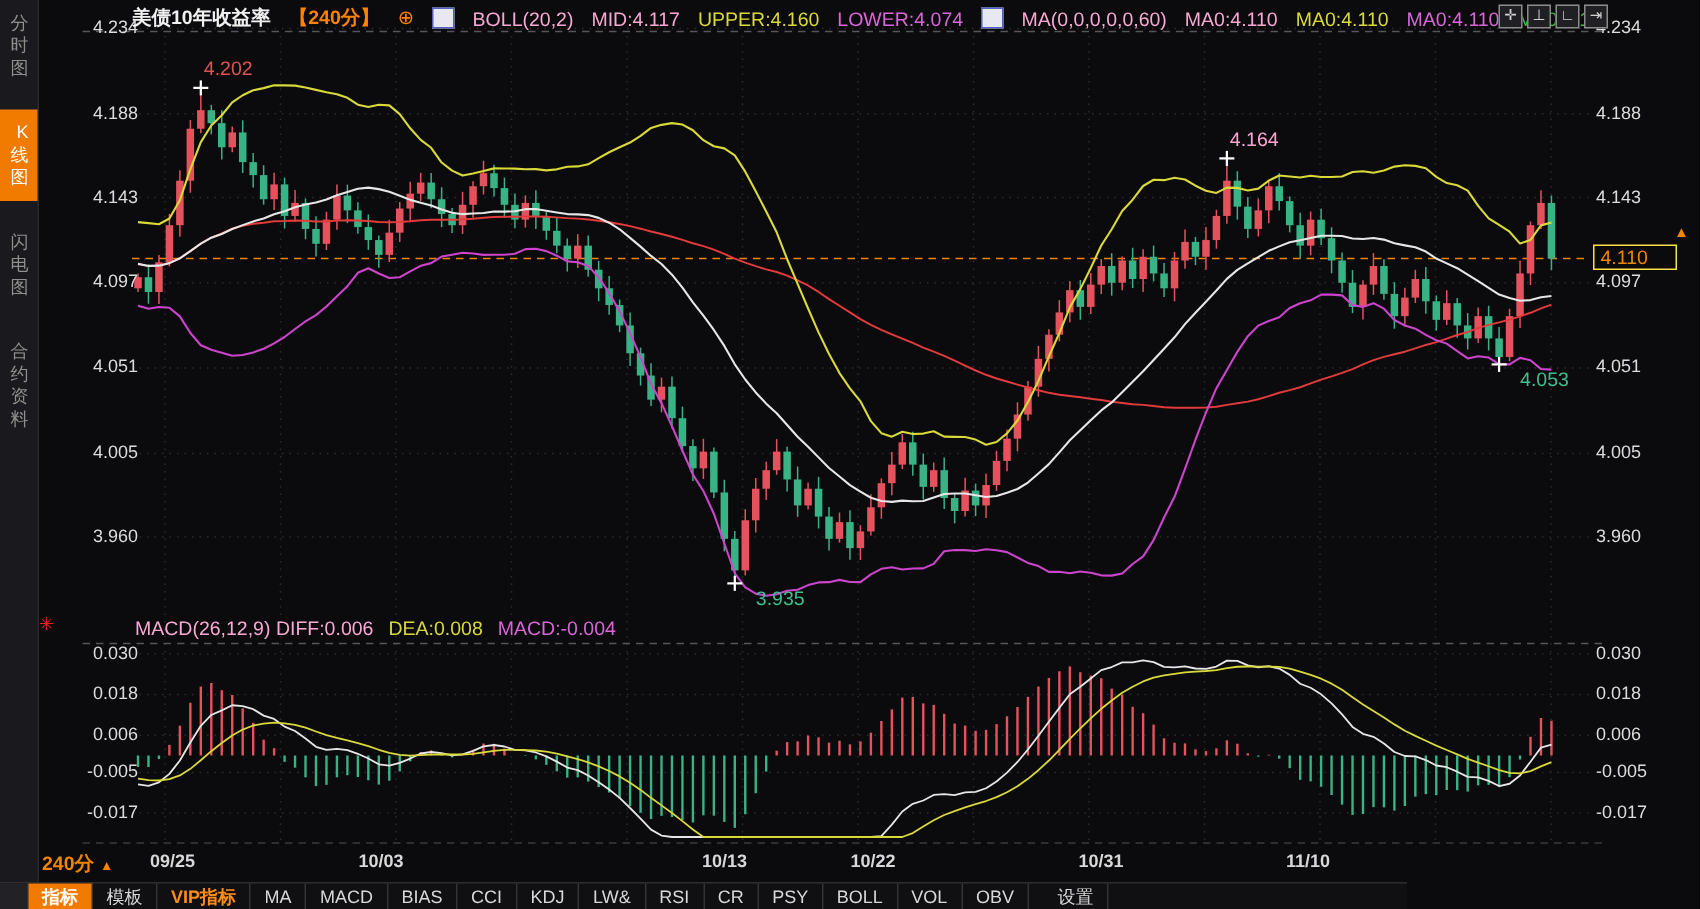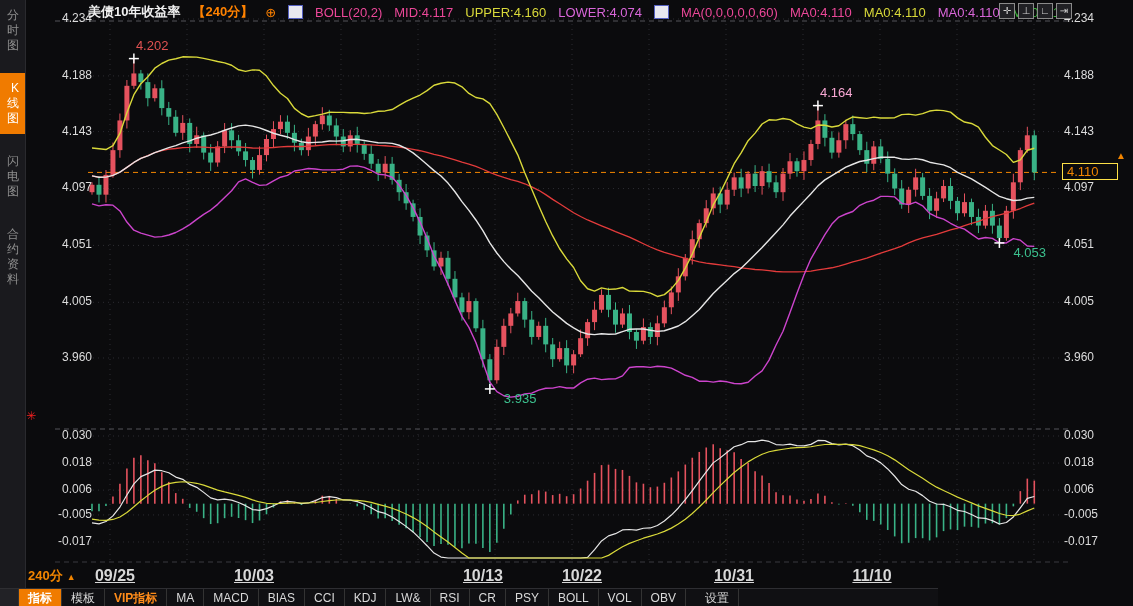--- a/index.html
+++ b/index.html
@@ -7,42 +7,42 @@
        font-family:"Liberation Sans","DejaVu Sans",sans-serif;-webkit-font-smoothing:antialiased;}
   
   .sidebar{position:absolute;left:0;top:0;width:25px;height:588px;background:#1a1a1e;border-right:1px solid #2a2a2e;z-index:5;}
   .side-item{width:25px;padding:8px 0;margin-bottom:12px;color:#8f8f8f;font-size:12px;line-height:15px;
              text-align:right;cursor:pointer;}
   .side-item .vtxt{display:block;width:13px;margin:0 auto;word-break:break-all;}
   .side-item.active{background:#f07b00;color:#fff;}
   
   .chart-header{position:absolute;left:88px;top:3px;height:18px;display:flex;gap:12px;align-items:center;
                 font-size:13px;white-space:nowrap;z-index:6;}
-  .c-white{color:#ec4899}.c-yellow{color:#d9d93a}.c-magenta{color:#d966d9}.c-green{color:#3dbd3d}
+  .c-white{color:#f9a8d4}.c-yellow{color:#d9d93a}.c-magenta{color:#d966d9}.c-green{color:#3dbd3d}
   .c-orange{color:#ff8200}.c-title{color:#f0f0f0;font-weight:bold}.c-period{color:#ff8200;font-weight:bold}
   .mini-chart-icon{display:inline-block;width:13px;height:12px;background:#e8e8f0;border:1px solid #5560c0;}
   
   .tr-icons{position:absolute;left:999px;top:3px;display:flex;gap:3px;z-index:6;}
   .tr-icon{width:14px;height:14px;border:1px solid #8a8a8a;background:#202024;color:#d0d0d0;
            font-size:10px;line-height:13px;text-align:center;cursor:pointer;}
   
   .ylab{position:absolute;width:44px;font-size:12px;color:#dcdcdc;z-index:4;}
   .ylab.l{left:48px;text-align:right;}
   .ylab.r{left:1064px;text-align:left;}
   
   .price-box{position:absolute;left:1062px;top:163px;width:50px;height:15px;border:1px solid #fde047;
              background:#0b0b0d;color:#f28500;font-size:13px;line-height:15px;padding-left:4px;z-index:7;}
   .price-arrow{position:absolute;left:1116px;top:150px;color:#f28500;font-size:10px;z-index:7;}
   
   .macd-header{position:absolute;left:90px;top:411px;display:flex;gap:10px;font-size:13px;white-space:nowrap;z-index:6;}
   .alarm{position:absolute;left:26px;top:409px;color:#f02020;font-size:12px;z-index:6;cursor:pointer;}
   
   .tl-period{position:absolute;left:28px;top:567px;color:#f28500;font-size:13px;font-weight:bold;z-index:6;cursor:pointer;}
   .tl-arrow{color:#f28500;font-size:9px;margin-left:4px;}
-  .date-lab{position:absolute;top:567px;width:60px;text-align:center;color:#d8d8d8;font-size:16px;font-weight:bold;z-index:4;text-decoration:underline;}
+  .date-lab{position:absolute;top:567px;width:60px;text-align:center;color:#d8d8d8;font-size:12px;font-weight:bold;z-index:4;}
   .logo{position:absolute;left:998px;top:551px;font-size:36px;color:#989898;letter-spacing:2px;z-index:3;}
   
   .bottom-bar{position:absolute;left:0;top:588px;width:938px;height:18px;background:#101013;
               border-top:1px solid #2e2e32;display:flex;align-items:stretch;font-size:12px;color:#d8d8d8;z-index:8;}
   .bb-spacer{width:18px;background:#222226;border-right:1px solid #333;}
   .bb-item{padding:1px 9px 0 9px;border-right:1px solid #333;line-height:16px;cursor:pointer;white-space:nowrap;}
   .bb-item.active{background:#f07b00;color:#fff;font-weight:bold;}
   .bb-item.vip{color:#ff8c1a;font-weight:bold;}
   .bb-item.last{margin-left:10px;}
   
@@ -566,20 +566,25 @@
   <div class="ylab r" style="top:124px">4.143</div>
   <div class="ylab r" style="top:180px">4.097</div>
   <div class="ylab r" style="top:237px">4.051</div>
   <div class="ylab r" style="top:294px">4.005</div>
   <div class="ylab r" style="top:350px">3.960</div>
 
   <div class="price-arrow">▲</div>
   <div class="price-box">4.110</div>
 
   <span class="alarm">✳</span>
+  <div class="macd-header">
+    <span class="c-white">MACD(26,12,9) DIFF:0.006</span>
+    <span class="c-yellow">DEA:0.008</span>
+    <span class="c-magenta">MACD:-0.004</span>
+  </div>
   <div class="ylab l" style="top:428px">0.030</div>
   <div class="ylab l" style="top:455px">0.018</div>
   <div class="ylab l" style="top:482px">0.006</div>
   <div class="ylab l" style="top:507px">-0.005</div>
   <div class="ylab l" style="top:534px">-0.017</div>
   <div class="ylab r" style="top:428px">0.030</div>
   <div class="ylab r" style="top:455px">0.018</div>
   <div class="ylab r" style="top:482px">0.006</div>
   <div class="ylab r" style="top:507px">-0.005</div>
   <div class="ylab r" style="top:534px">-0.017</div>

